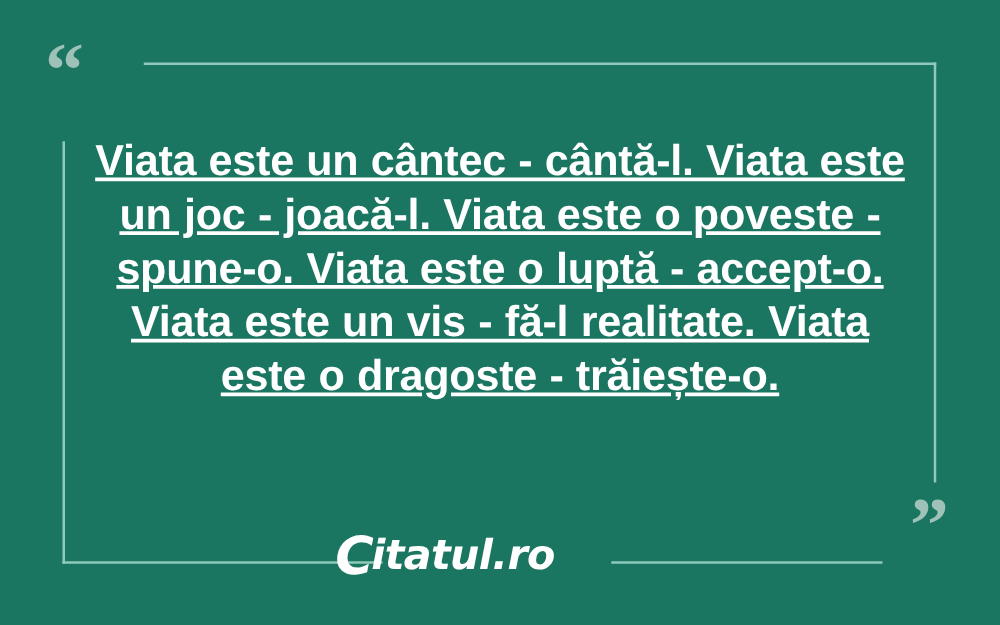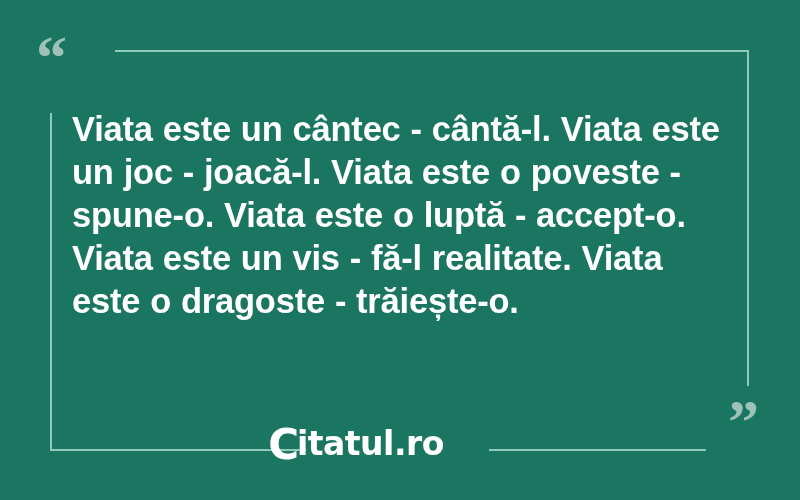--- a/index.html
+++ b/index.html
@@ -78,36 +78,39 @@
     left: 728px;
     top: 390px;
   }
 
   
   #quote-text {
     position: absolute;
     left: 72px;
     top: 108px;
     width: 656px;
+    text-align: center;
     color: #ffffff;
     font-family: "Liberation Sans", sans-serif;
     font-weight: 700;
     font-size: 34.5px;
     line-height: 43px;
     letter-spacing: -0.2px;
     word-spacing: 0.5px;
+    text-decoration: underline;
   }
 
   
   #logo {
     position: absolute;
     left: 0;
     top: 424px;
     width: 712px;
     text-align: center;
+    font-style: italic;
   }
   #logo-text {
     display: inline-block;
     color: #ffffff;
     font-family: "DejaVu Sans", sans-serif;
     font-weight: 700;
     font-size: 33px;
     line-height: 40px;
     letter-spacing: -0.5px;
     white-space: nowrap;

